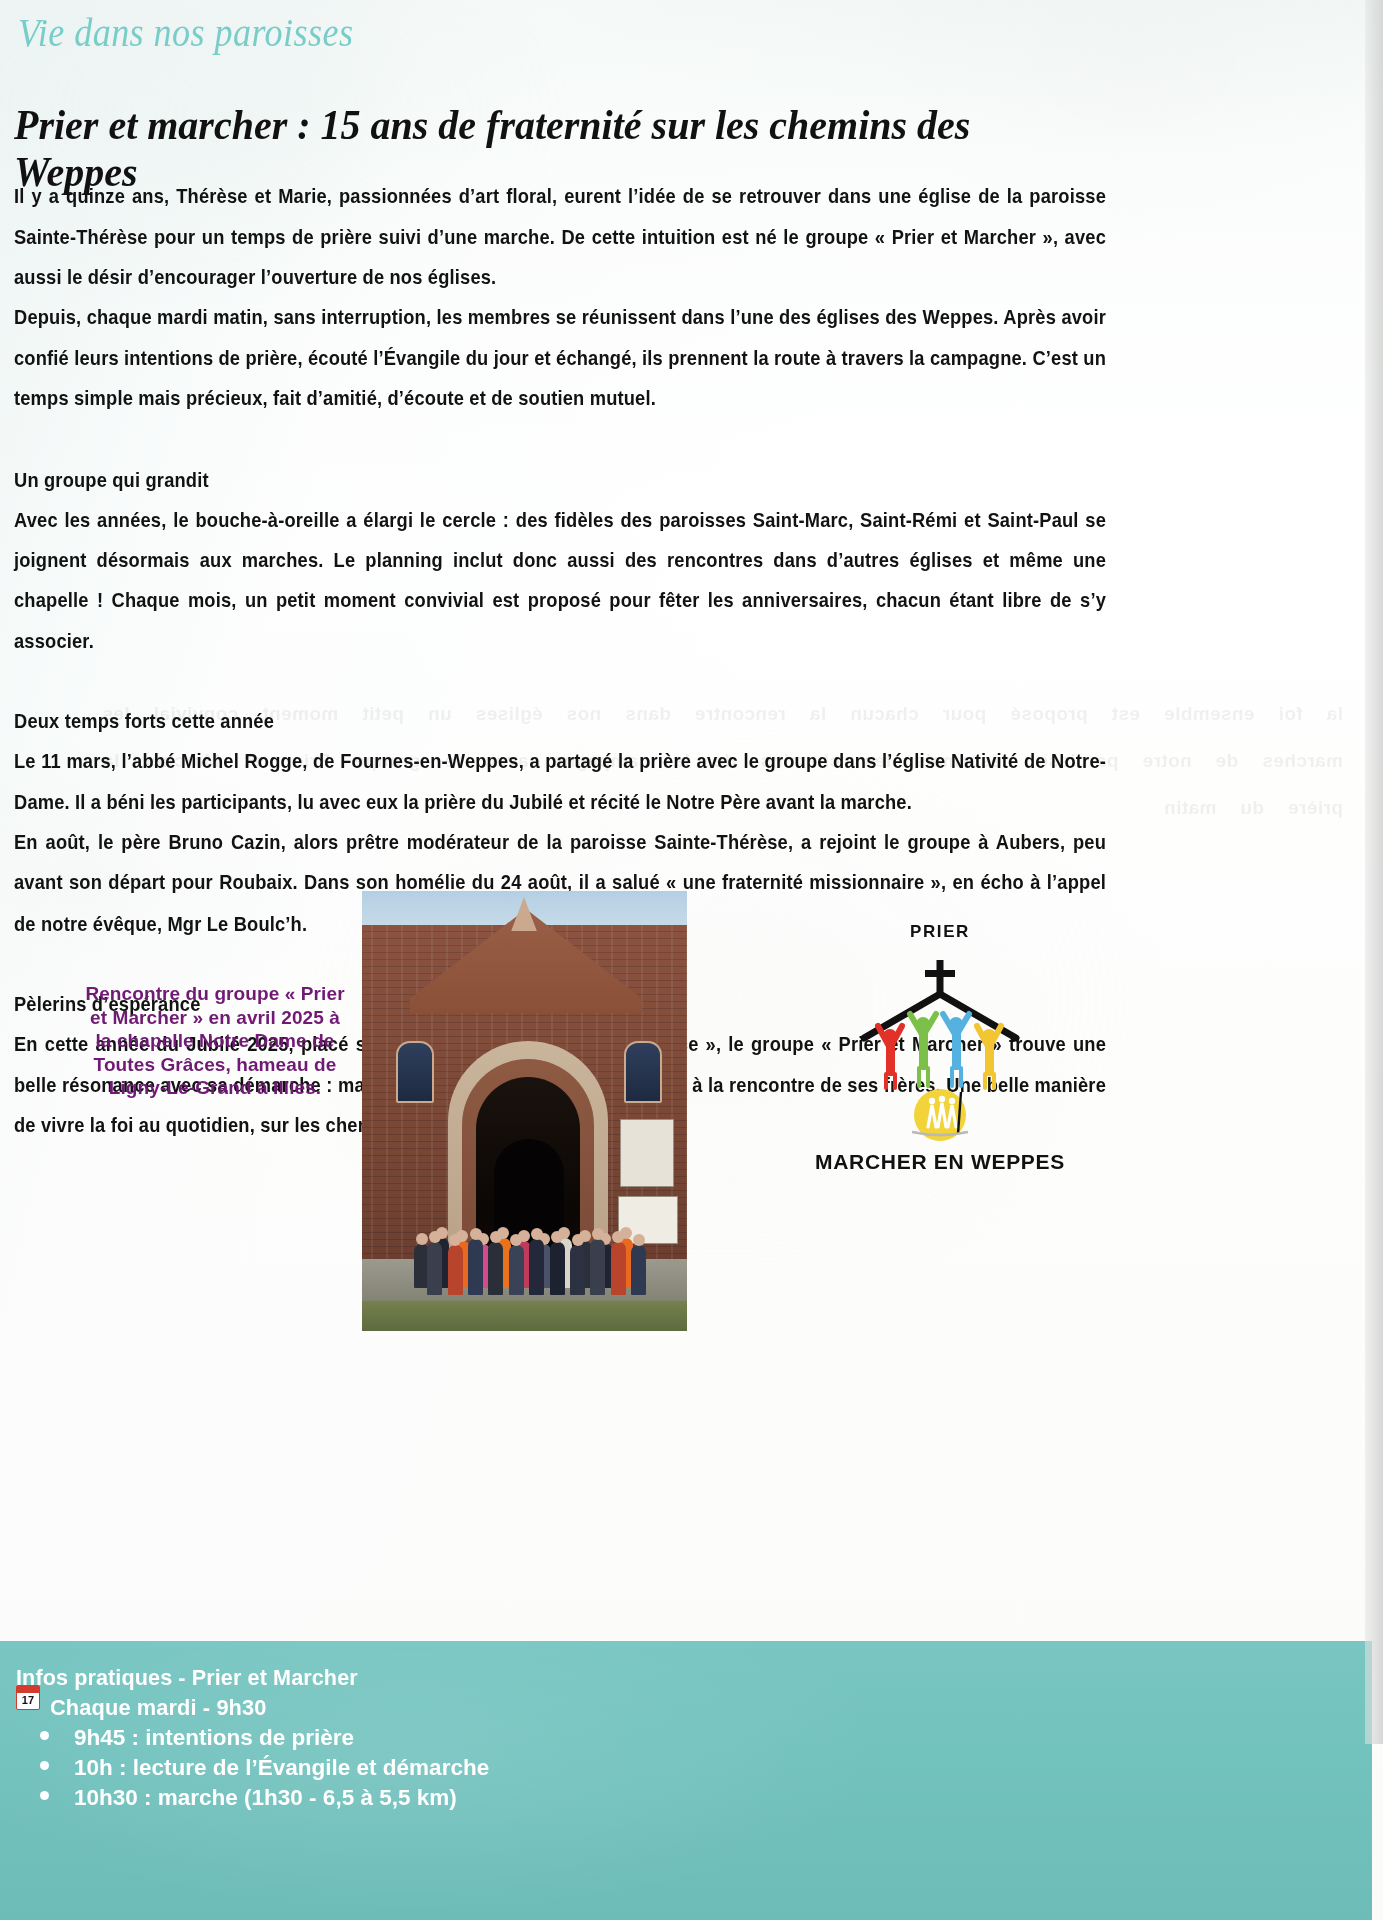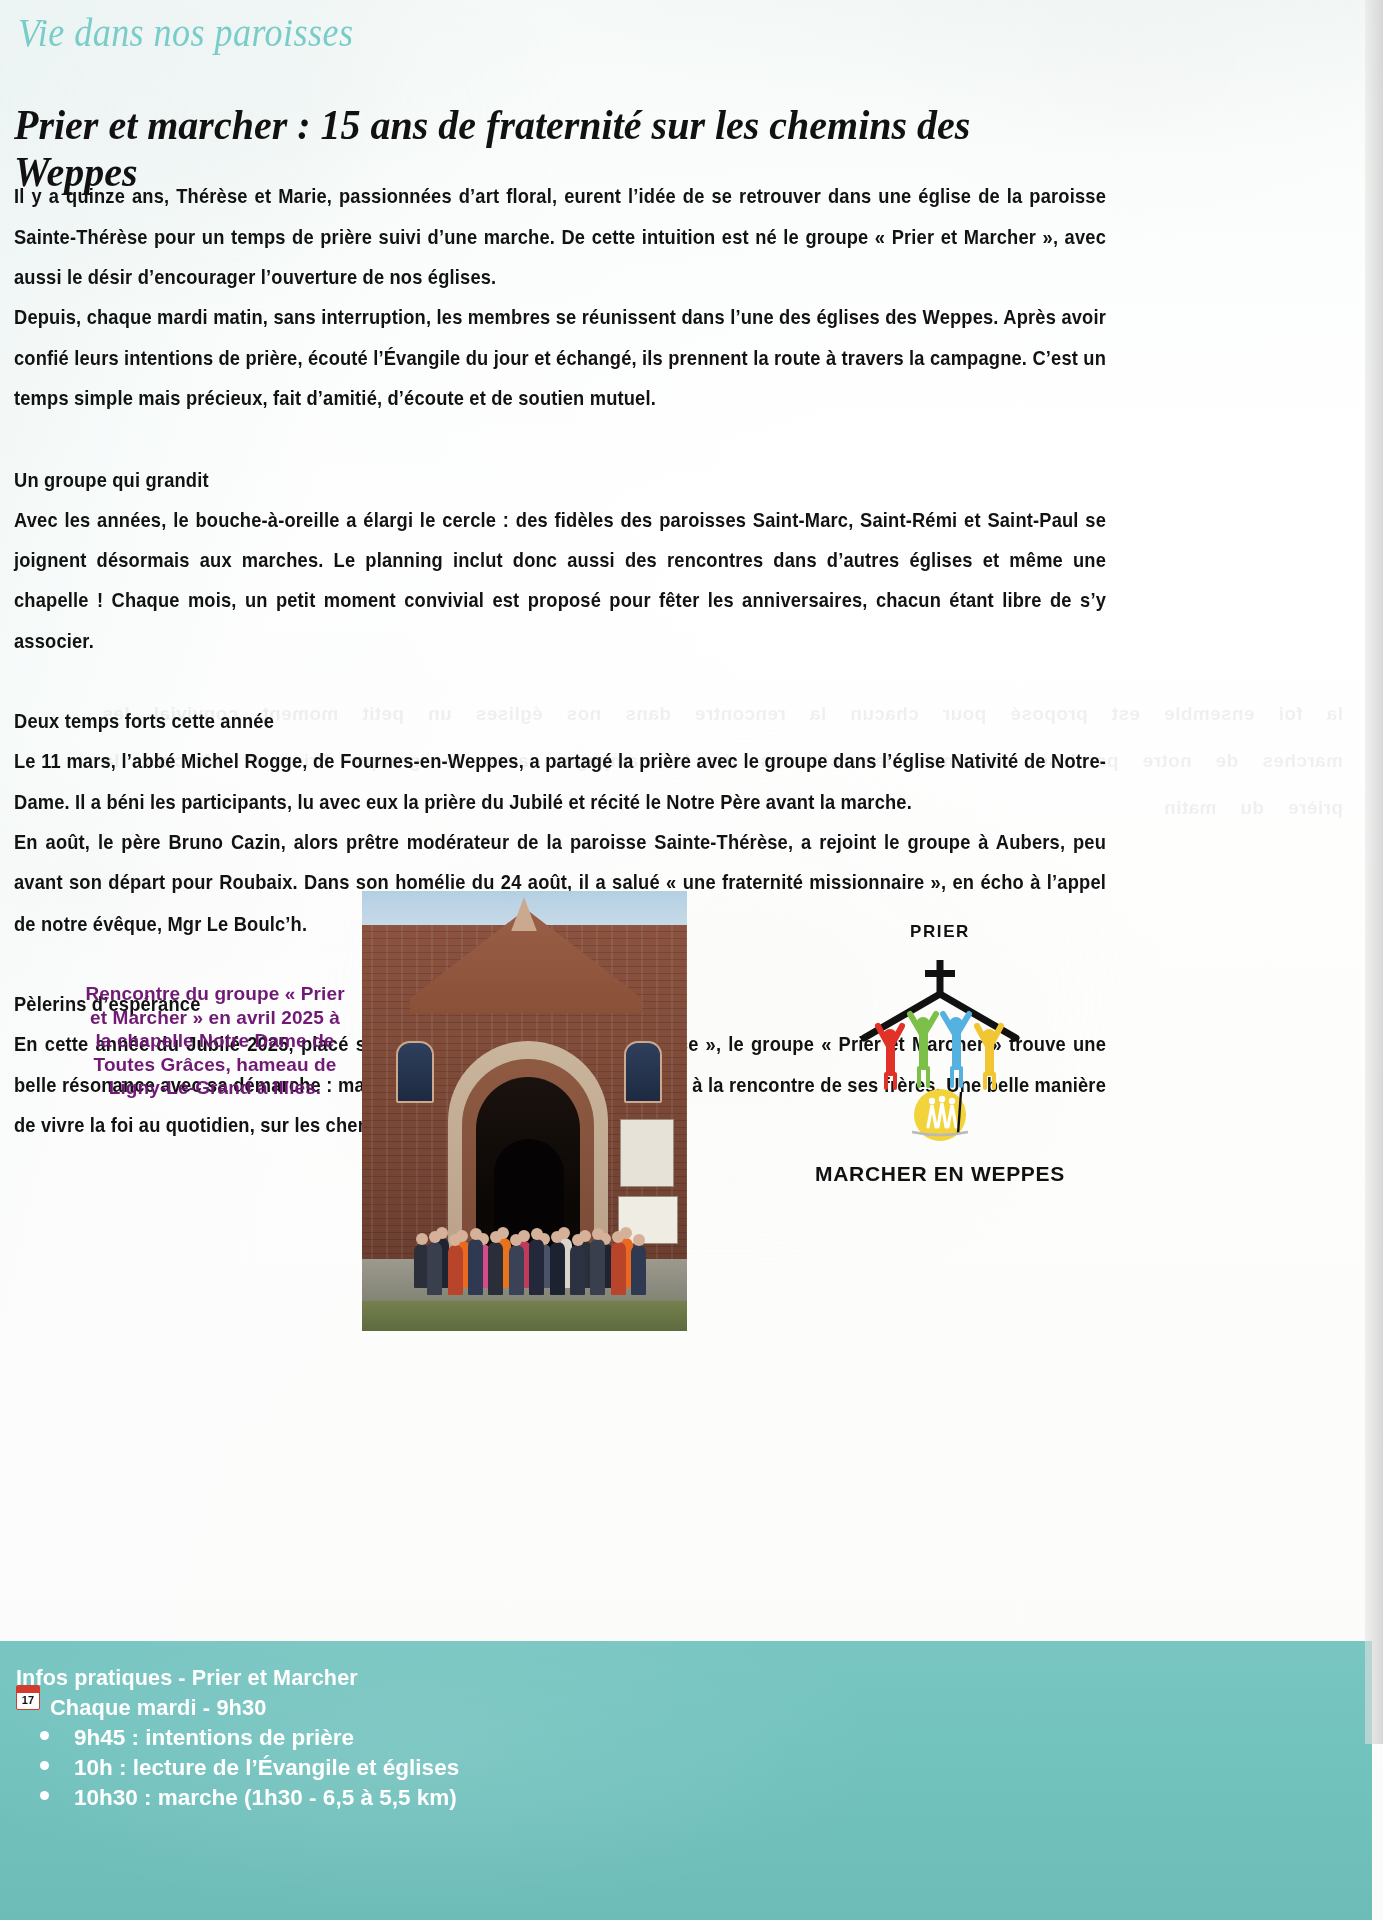--- a/index.html
+++ b/index.html
@@ -232,21 +232,21 @@
     letter-spacing: 1.6px;
     color: #111;
   }
   .logo-art {
     position: relative;
     width: 200px;
     height: 190px;
     margin: 10px auto 0;
   }
   .logo-bottom {
-    margin-top: 20px;
+    margin-top: 8px;
     font-size: 21px;
     font-weight: 700;
     letter-spacing: .7px;
     color: #111;
   }
 
   
   .infos {
     position: absolute;
     left: 0;
@@ -519,21 +519,21 @@
 
 
 
       <div class="bullets">
         <div class="bullet">
           <span class="dot"></span>
           <span>9h45 : intentions de prière</span>
         </div>
         <div class="bullet">
           <span class="dot"></span>
-          <span>10h : lecture de l’Évangile et églises</span>
+          <span>10h : lecture de l’Évangile et démarche</span>
         </div>
         <div class="bullet">
           <span class="dot"></span>
           <span>10h30 : marche (1h30 - 6,5 à 5,5 km)</span>
         </div>
       </div>
     </div>
   </div>
 
   <div class="right-margin-strip"></div>

